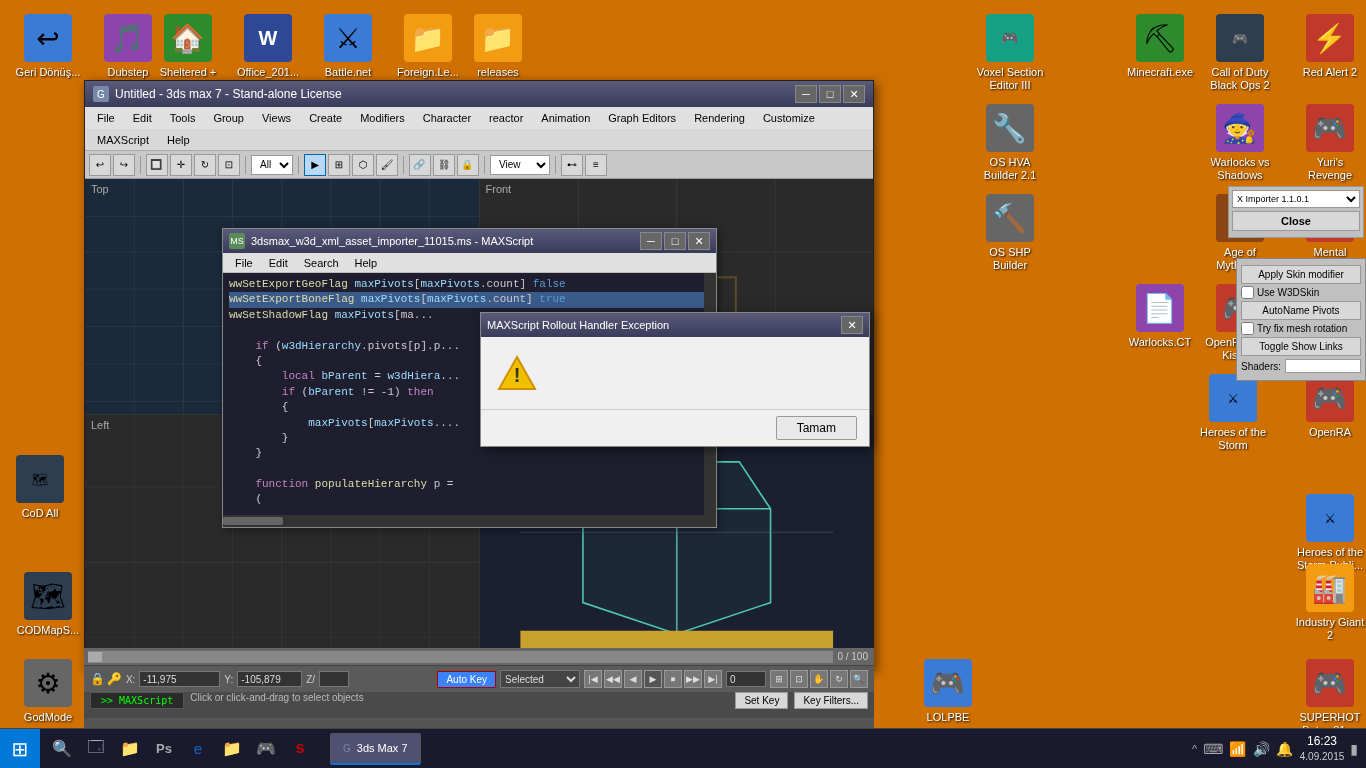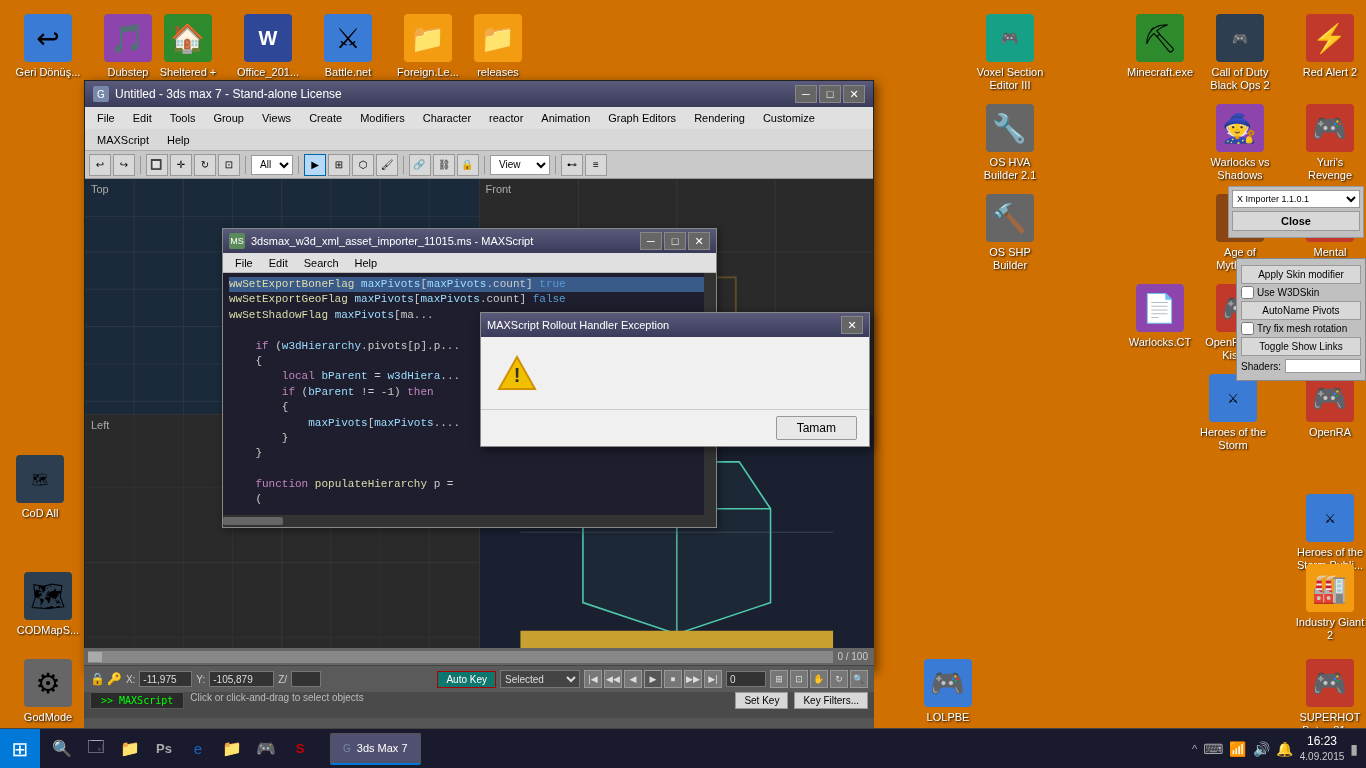--- a/index.html
+++ b/index.html
@@ -869,25 +869,25 @@
       <div class="win-btn close">✕</div>
     </div>
   </div>
   <div class="maxscript-menubar">
     <span class="menu-item">File</span>
     <span class="menu-item">Edit</span>
     <span class="menu-item">Search</span>
     <span class="menu-item">Help</span>
   </div>
   <div class="maxscript-content">
+    <div class="code-line">
+      <span style="color:#dcdcaa;">wwSetExportGeoFlag</span> <span style="color:#9cdcfe;">maxPivots</span>[<span style="color:#9cdcfe;">maxPivots</span>.count] <span style="color:#569cd6;">false</span>
+    </div>
     <div class="code-line selected-line">
       <span style="color:#dcdcaa;">wwSetExportBoneFlag</span> <span style="color:#9cdcfe;">maxPivots</span>[<span style="color:#9cdcfe;">maxPivots</span>.count] <span style="color:#569cd6;">true</span>
-    </div>
-    <div class="code-line">
-      <span style="color:#dcdcaa;">wwSetExportGeoFlag</span> <span style="color:#9cdcfe;">maxPivots</span>[<span style="color:#9cdcfe;">maxPivots</span>.count] <span style="color:#569cd6;">false</span>
     </div>
     <div class="code-line">
       <span style="color:#dcdcaa;">wwSetShadowFlag</span> <span style="color:#9cdcfe;">maxPivots</span>[ma...
     </div>
     <div class="code-line">&nbsp;</div>
     <div class="code-line">
       &nbsp;&nbsp;&nbsp;&nbsp;<span style="color:#c586c0;">if</span> (<span style="color:#9cdcfe;">w3dHierarchy</span>.pivots[p].p...
     </div>
     <div class="code-line">&nbsp;&nbsp;&nbsp;&nbsp;{</div>
     <div class="code-line">
@@ -944,27 +944,27 @@
     </div>
     <span style="color:#ccc;font-size:10px;margin-right:6px;">0 / 100</span>
   </div>
 
   <div style="height:26px;background:#5a5a5a;display:flex;align-items:center;padding:0 6px;gap:4px;">
     <div style="display:flex;align-items:center;gap:2px;">
       <span style="color:#aaa;font-size:12px;">🔒</span>
       <span style="color:#aaa;font-size:12px;">🔑</span>
     </div>
     <span style="color:#ccc;font-size:10px;">X:</span>
-    <input class="coord-field" value="-11,975" style="width: 53px;">
+    <input class="coord-field" value="-11,975" style="width: 81px;">
     <span style="color:#ccc;font-size:10px;">Y:</span>
     <input class="coord-field" value="-105,879" style="width: 65px;">
     <span style="color:#ccc;font-size:10px;">Z/</span>
     <input class="coord-field" value="" style="width: 30px;">
     <div style="flex:1;"></div>
-    <button style="background:#0f766e;color:white;border:1px solid #a00;padding:2px 8px;font-size:10px;cursor:pointer;">Auto Key</button>
+    <button style="background:#3b82f6;color:white;border:1px solid #a00;padding:2px 8px;font-size:10px;cursor:pointer;">Auto Key</button>
     <select class="anim-select">
       <option>Selected</option>
     </select>
 
     <div style="display:flex;gap:2px;">
       <div class="playback-btn">|◀</div>
       <div class="playback-btn">◀◀</div>
       <div class="playback-btn">◀</div>
       <div class="playback-btn" style="background:#555;">▶</div>
       <div class="playback-btn">⏹</div>

